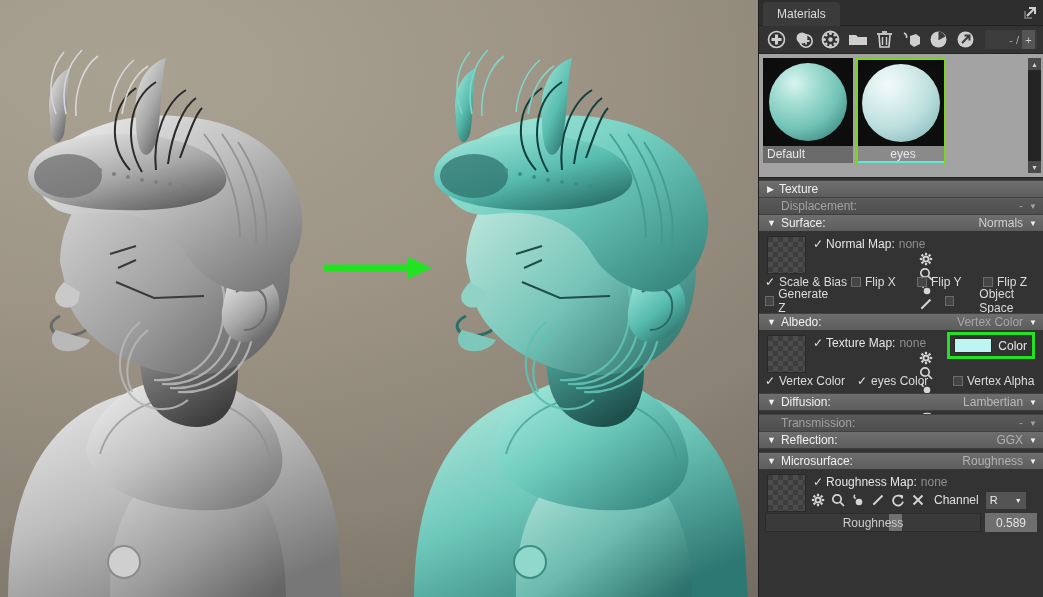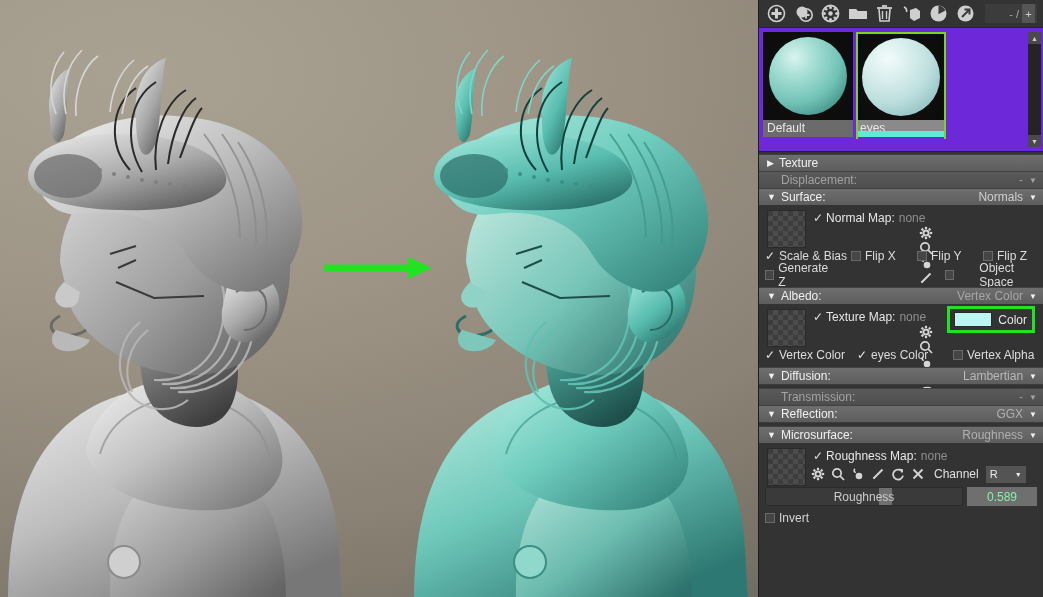--- a/index.html
+++ b/index.html
@@ -74,42 +74,42 @@
     padding-right: 2px;
   }
   .page-box .plus {
     width: 13px; height: 19px; margin-left: 3px; background: #555;
     color: #cfcfcf; display: flex; align-items: center; justify-content: center;
     font-size: 11px; cursor: pointer;
   }
 
   
   .matlist {
-    position: relative; height: 124px; background: #6d28d9;
+    position: relative; height: 124px; background: #a3a3a3;
     padding: 4px 0 8px 4px;
     display: flex; gap: 3px;
     border-bottom: 1px solid #222;
   }
   .matitem { width: 90px; position: relative; cursor: pointer; }
   .matitem .thumb {
     width: 90px; height: 88px;
     background: radial-gradient(ellipse at 50% 50%, #141414 0%, #0b0b0b 100%);
     display: flex; align-items: center; justify-content: center;
   }
   .ball { width: 78px; height: 78px; border-radius: 50%; }
   .ball.b0 { background: radial-gradient(circle at 33% 26%, #d9f4ef 0%, #a5ded4 26%, #73c3b7 58%, #3e8d84 86%, #2d6b66 100%); }
   .ball.b1 { background: radial-gradient(circle at 33% 26%, #f2fbfb 0%, #dcf0ef 24%, #bcdfde 56%, #8fbfc0 85%, #6a9a9c 100%); }
   .ball.b2 { background: radial-gradient(circle at 62% 20%, #ffffff 0%, #e6f6f5 18%, #cfe9e7 48%, #9dc5c4 82%, #74999a 100%); }
   .matitem .mname {
     height: 17px; background: #6b6b6b; color: #e8e8e8;
     font-size: 12px; line-height: 17px; padding-left: 4px;
     overflow: hidden; white-space: nowrap;
   }
   .matitem.selected .thumb { border-top: 2px solid #7ed321; }
-  .matitem.selected .mname { background: #8a8a8a; border-bottom: 6px solid #5eead4; }
+  .matitem.selected .mname { background: #8a8a8a; border-bottom: 2px solid #5eead4; text-align: center; }
   .matitem.selected { outline: 0; }
   .matitem.selected .sel-l { position:absolute; left:0; top:0; width:2px; height:107px; background:#7ed321; }
   .matitem.selected .sel-r { position:absolute; right:0; top:0; width:2px; height:107px; background:#7ed321; }
 
   .vscroll {
     position: absolute; right: 2px; top: 4px; width: 13px; bottom: 4px;
     background: #2e2e2e; display: flex; flex-direction: column; justify-content: space-between;
     cursor: pointer;
   }
   .vscroll .arr { height: 12px; background: #4a4a4a; display:flex; align-items:center; justify-content:center; }
@@ -169,21 +169,21 @@
   .slider-row { padding: 3px 6px 2px 6px; display:flex; align-items:center; gap:4px; background:#333; }
   .slider {
     position:relative; flex:1; height:19px; background:#3a3a3a;
     border:1px solid #2b2b2b;
     display:flex; align-items:center; justify-content:center;
     font-size:12px; color:#cccccc; cursor:pointer;
   }
   .slider .handle { position:absolute; left:57.5%; top:0; width:13px; height:17px; background:#707070; }
   .slider .sl-label { position:relative; z-index:2; }
   .numbox {
-    width:70px; height:19px; background:#6f6f6f; color:#86efac;
+    width:52px; height:19px; background:#6f6f6f; color:#e5e5e5;
     display:flex; align-items:center; justify-content:center; font-size:12px;
     cursor:text;
   }
   .chanrow { margin-left:49px; height:20px; display:flex; align-items:center; gap:1px; }
   .chanlbl { font-size:12px; color:#e0e0e0; margin-left:6px; }
   .dropdown {
     margin-left:6px; width:40px; height:17px; background:#545454;
     display:flex; align-items:center; justify-content:space-between;
     padding:0 4px; font-size:11px; color:#ececec; cursor:pointer;
   }
@@ -390,20 +390,32 @@
     </div>
 
     <svg class="green-arrow" viewBox="0 0 112 26">
       <path d="M2 13 L92 13" stroke="#22e322" stroke-width="7" stroke-linecap="butt"></path>
       <path d="M86 2 L110 13 L86 24 Z" fill="#22e322"></path>
     </svg>
   </div>
 
   <div id="panel">
 
+    <div class="tabstrip">
+      <div class="tab">
+        <span>Materials</span>
+      </div>
+      <div class="popout-btn">
+        <svg width="15" height="15" viewBox="0 0 15 15">
+          <path d="M4 11 L11 4" stroke="#d0d0d0" stroke-width="2"></path>
+          <path d="M6 3 L12 3 L12 9" fill="none" stroke="#d0d0d0" stroke-width="2"></path>
+          <path d="M2 6 L2 13 L9 13" fill="none" stroke="#6a6a6a" stroke-width="2"></path>
+        </svg>
+      </div>
+    </div>
 
     <div class="toolbar">
       <div class="tb-icon">
         <svg width="19" height="19" viewBox="0 0 19 19">
           <circle cx="9.5" cy="9.5" r="8" fill="none" stroke="#cfcfcf" stroke-width="1.6"></circle>
           <path d="M9.5 4.5 V14.5 M4.5 9.5 H14.5" stroke="#cfcfcf" stroke-width="3"></path>
         </svg>
       </div>
       <div class="tb-icon">
         <svg width="20" height="19" viewBox="0 0 20 19">
@@ -761,23 +773,17 @@
             <span style="font-size:7px;">▼</span>
           </span>
         </div>
         <div class="slider-row">
           <div class="slider">
             <span class="handle"></span>
             <span class="sl-label">Roughness</span>
           </div>
           <div class="numbox">0.589</div>
         </div>
-        <div class="invertrow">
-          <span class="cb">
-            <span class="box"></span>
-            <span>Invert</span>
-          </span>
-        </div>
       </div>
 
     </div>
   </div>
 </div>
 
 </body></html>

